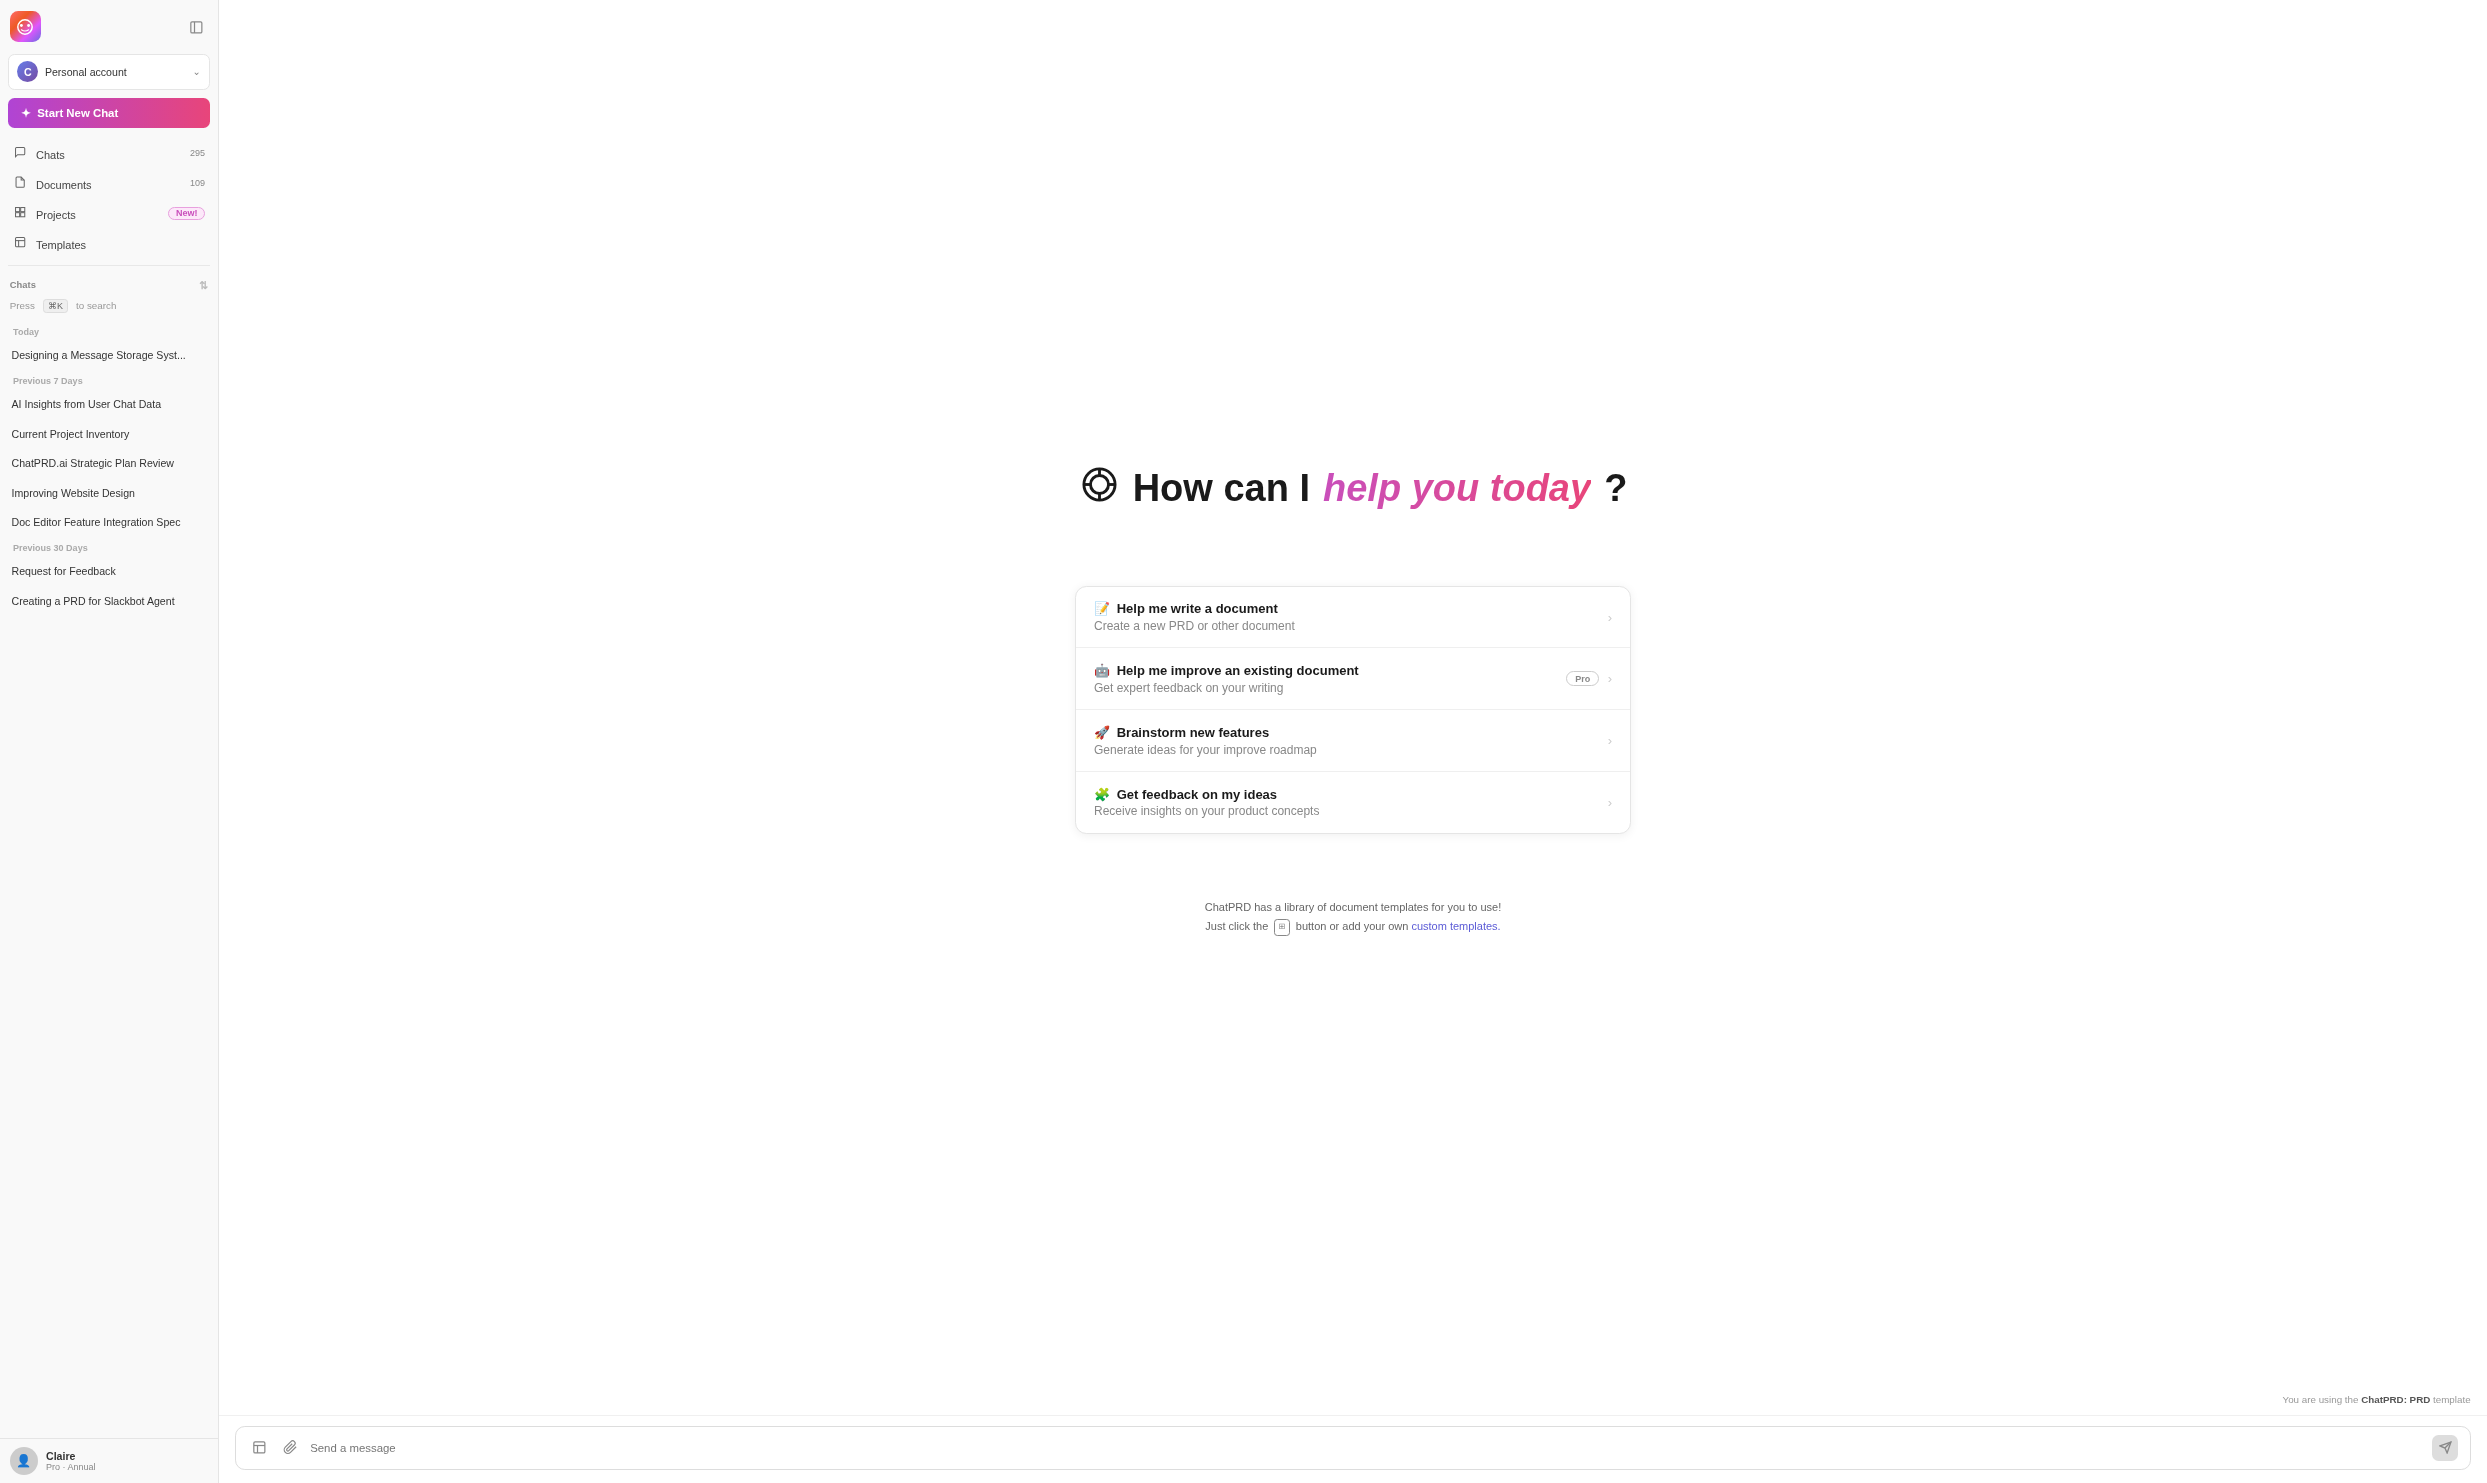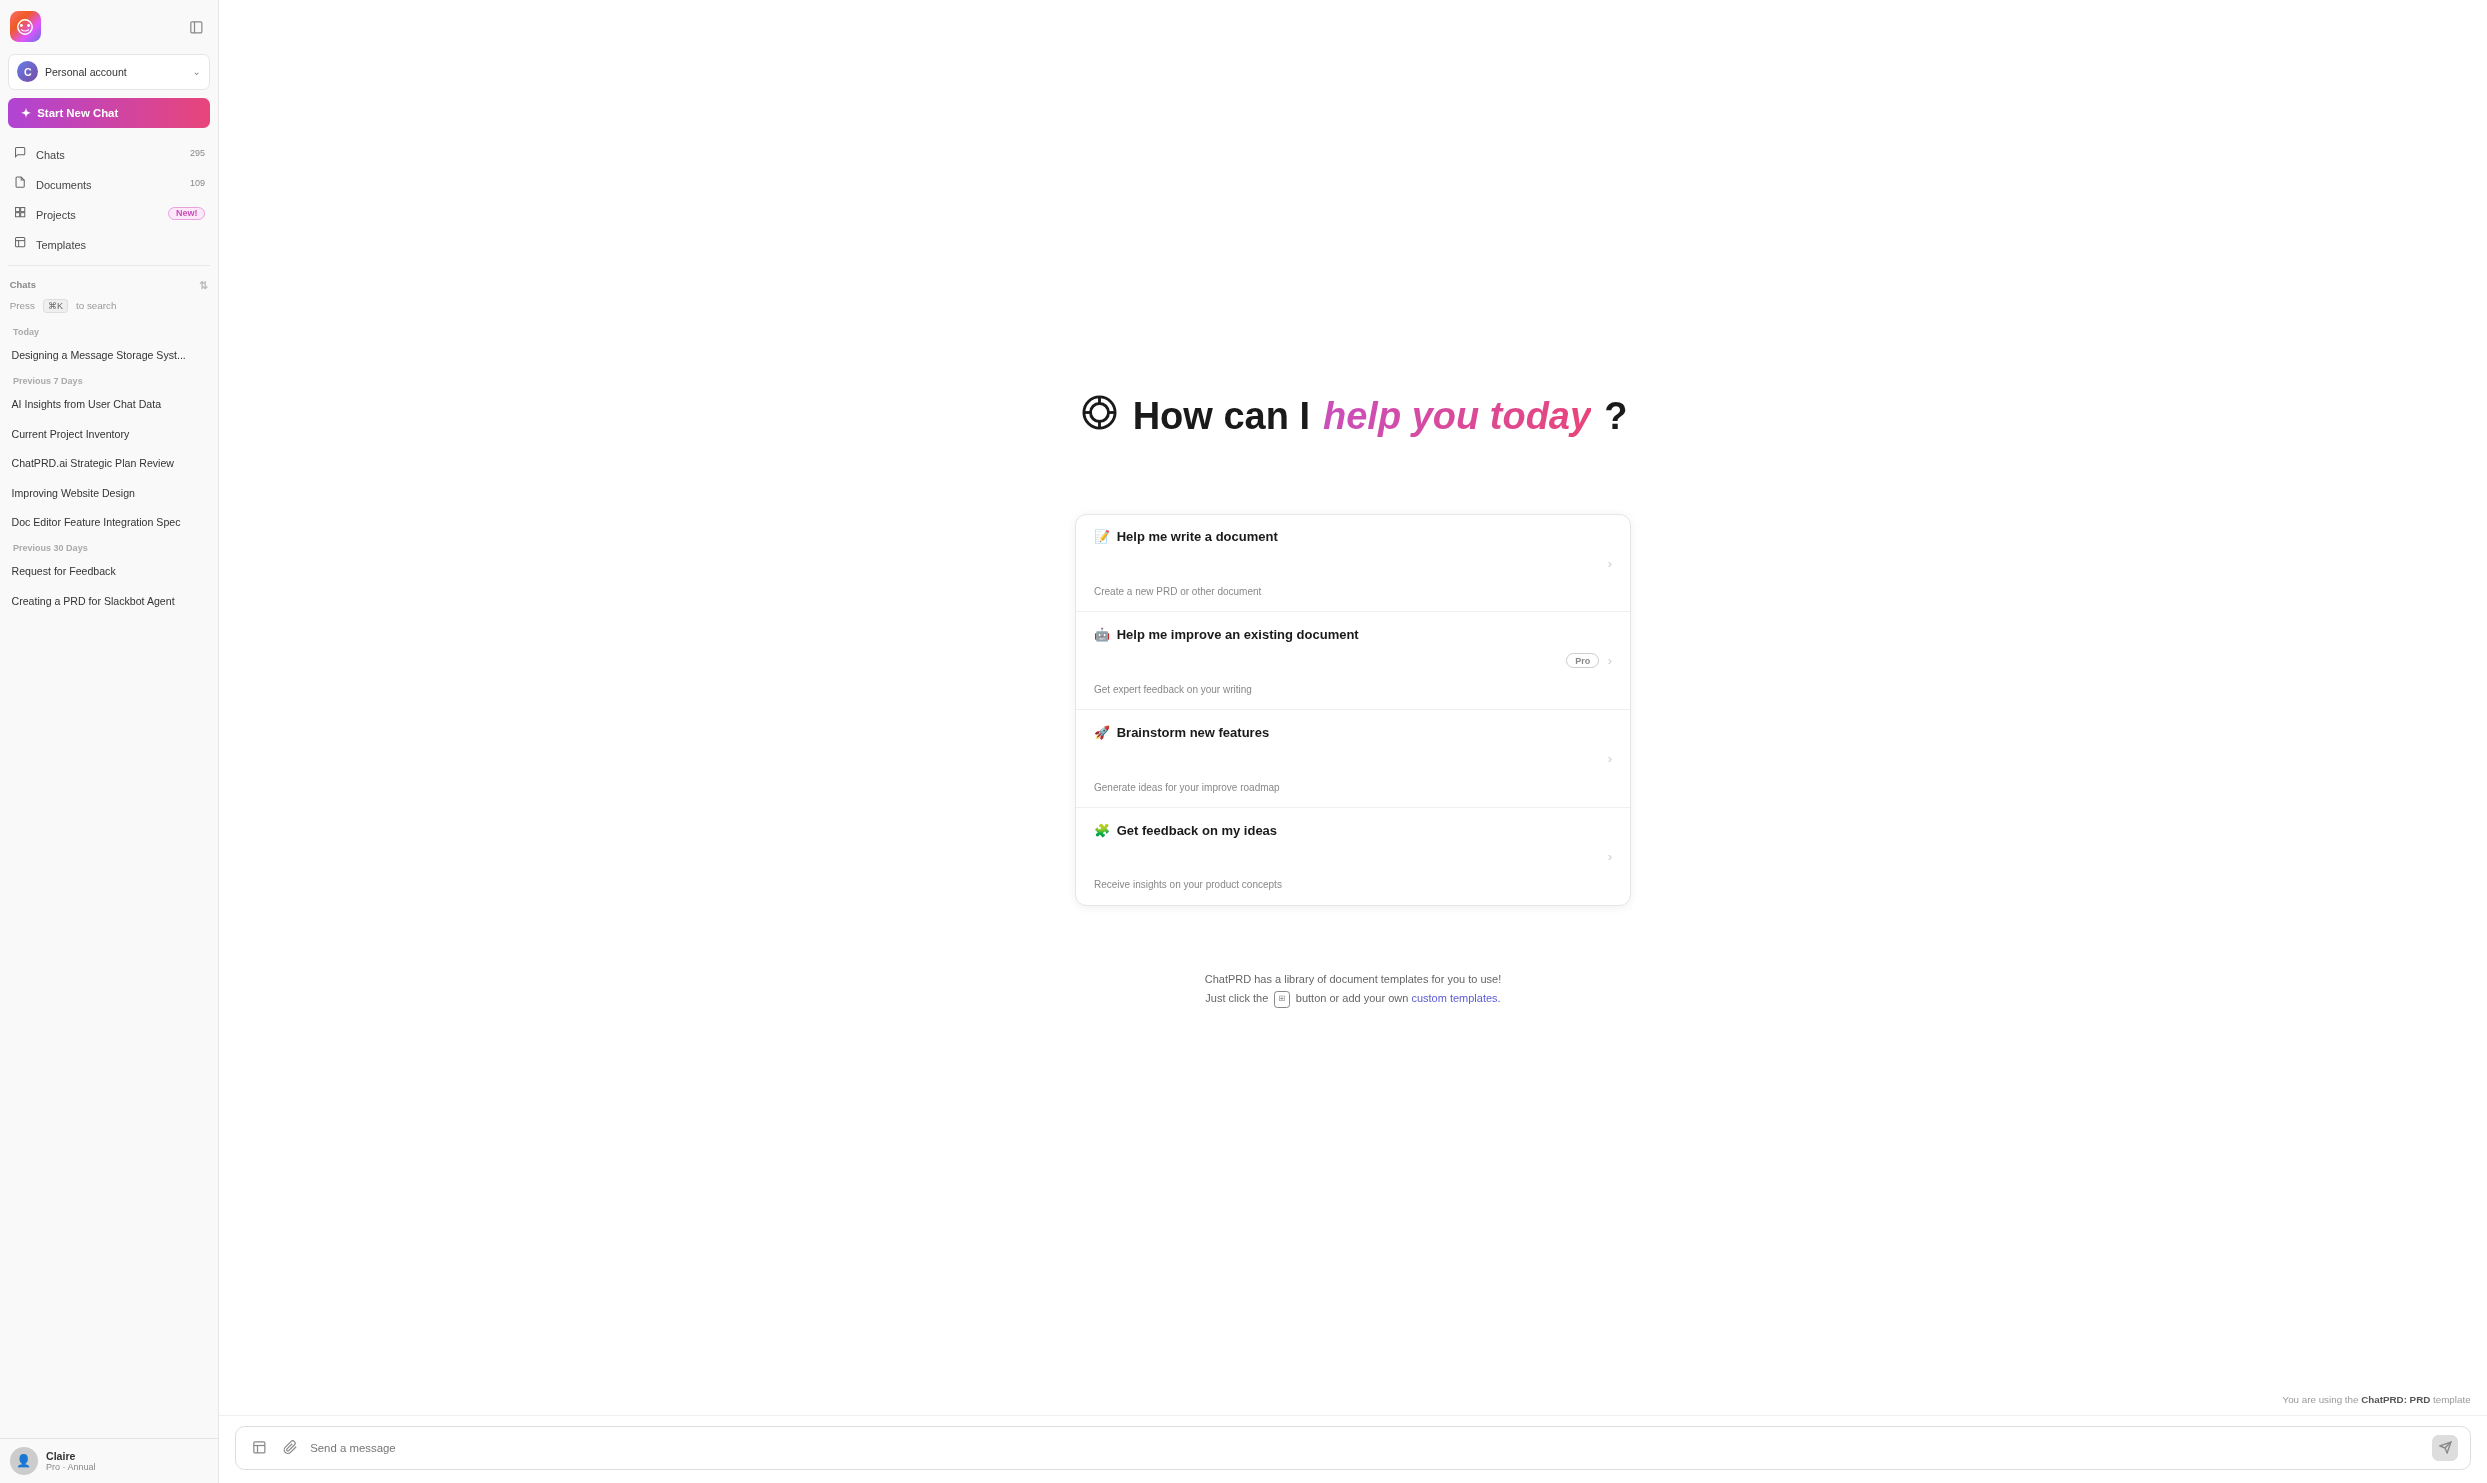--- a/index.html
+++ b/index.html
@@ -232,21 +232,21 @@
 
     .action-card:last-child { border-bottom: none; }
 
     .action-card-left { display: flex; flex-direction: column; gap: 2.5px; }
 
     .action-card-title {
       font-size: 13px; font-weight: 600; color: #1a1a1a;
       display: flex; align-items: center; gap: 6.5px;
     }
 
-    .action-card-subtitle { font-size: 10px; color: #888; margin-top: 39px; }
+    .action-card-subtitle { font-size: 12px; color: #888; }
 
     .action-card-right { display: flex; align-items: center; gap: 8.2px; }
 
     .pro-badge {
       font-size: 9px; font-weight: 600; color: #888;
       border: 0.8px solid #ccc; border-radius: 16.4px;
       padding: 1.6px 8.2px; background: #fff;
     }
 
     .chevron-right { color: #ccc; font-size: 13px; }

